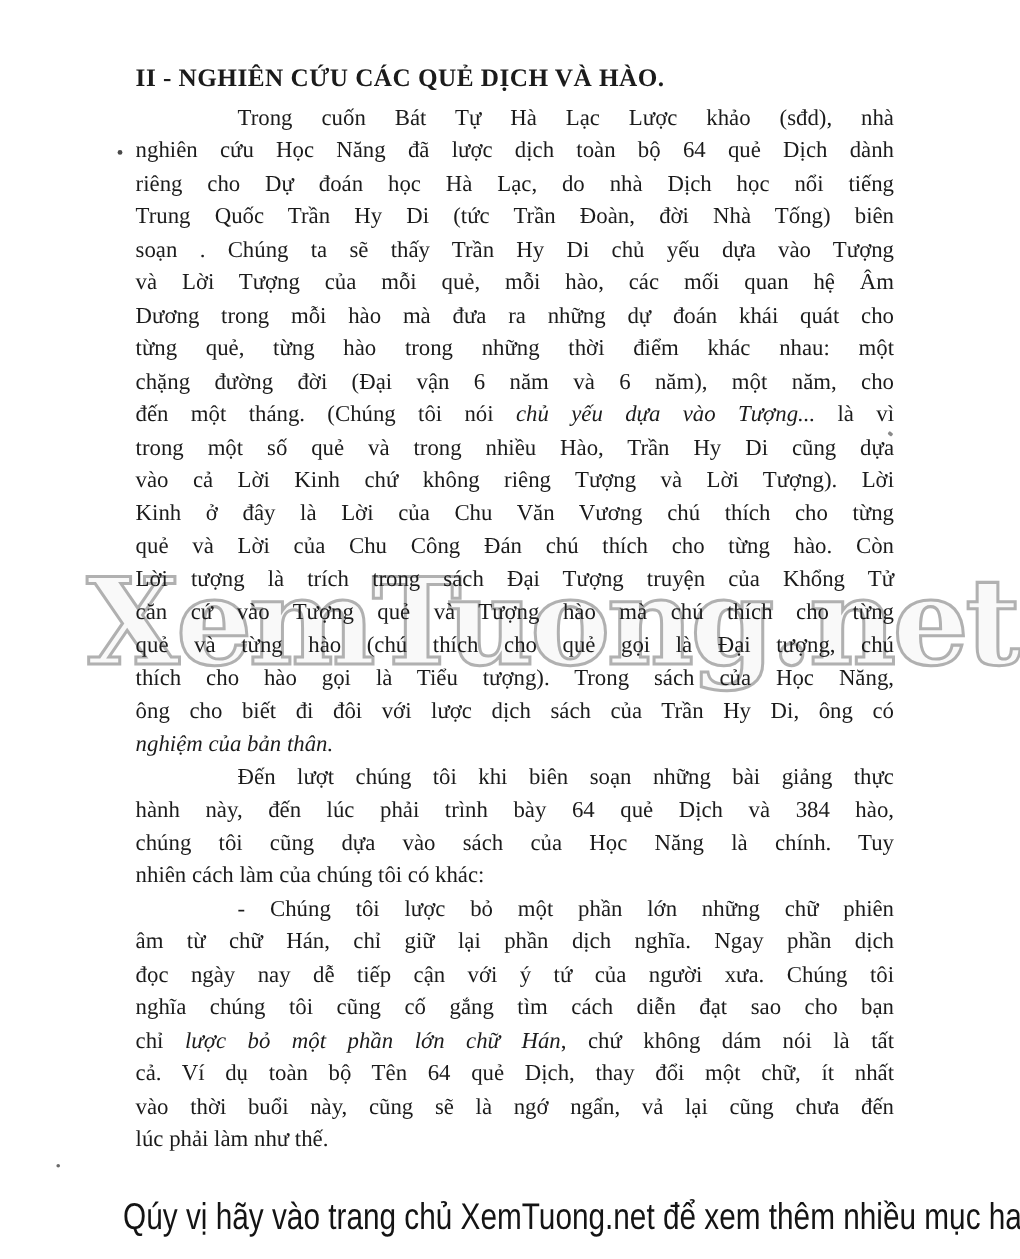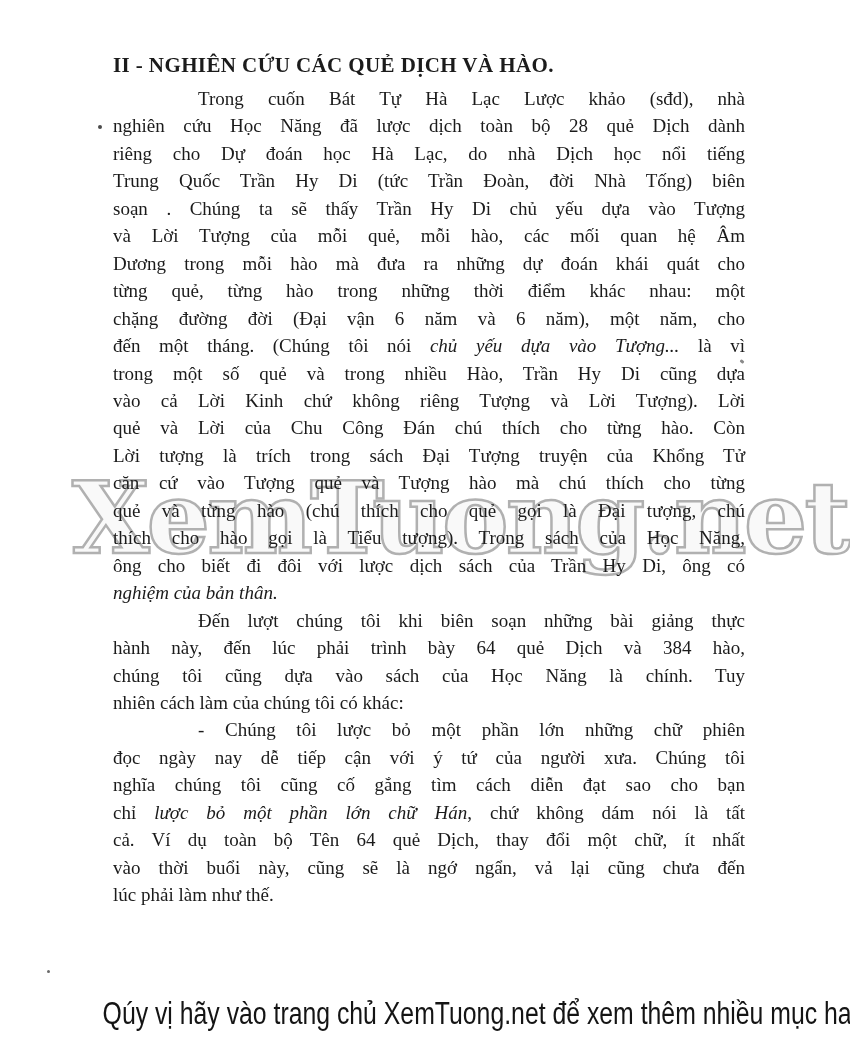--- a/index.html
+++ b/index.html
@@ -84,47 +84,49 @@
 
 <div class="page">
 
   <div class="watermark">XemTuong.net</div>
 
   <div class="content">
     <div class="heading">II - NGHIÊN CỨU CÁC QUẺ DỊCH VÀ HÀO.</div>
     <div id="paragraphs">
         <div class="para">
           <div class="line indent"><span>Trong cuốn Bát Tự Hà Lạc Lược khảo (sđd), nhà</span></div>
-          <div class="line"><span>nghiên cứu Học Năng đã lược dịch toàn bộ 28 quẻ Dịch dành</span></div>
+          <div class="line"><span>nghiên cứu Học Năng đã lược dịch toàn bộ 64 quẻ Dịch dành</span></div>
           <div class="line"><span>riêng cho Dự đoán học Hà Lạc, do nhà Dịch học nổi tiếng</span></div>
           <div class="line"><span>Trung Quốc Trần Hy Di (tức Trần Đoàn, đời Nhà Tống) biên</span></div>
           <div class="line"><span>soạn . Chúng ta sẽ thấy Trần Hy Di chủ yếu dựa vào Tượng</span></div>
           <div class="line"><span>và Lời Tượng của mỗi quẻ, mỗi hào, các mối quan hệ Âm</span></div>
           <div class="line"><span>Dương trong mỗi hào mà đưa ra những dự đoán khái quát cho</span></div>
           <div class="line"><span>từng quẻ, từng hào trong những thời điểm khác nhau: một</span></div>
           <div class="line"><span>chặng đường đời (Đại vận 6 năm và 6 năm), một năm, cho</span></div>
           <div class="line"><span>đến một tháng. (Chúng tôi nói </span><span class="seg-italic">chủ yếu dựa vào Tượng...</span><span> là vì</span></div>
           <div class="line"><span>trong một số quẻ và trong nhiều Hào, Trần Hy Di cũng dựa</span></div>
           <div class="line"><span>vào cả Lời Kinh chứ không riêng Tượng và Lời Tượng). Lời</span></div>
+          <div class="line"><span>Kinh ở đây là Lời của Chu Văn Vương chú thích cho từng</span></div>
           <div class="line"><span>quẻ và Lời của Chu Công Đán chú thích cho từng hào. Còn</span></div>
           <div class="line"><span>Lời tượng là trích trong sách Đại Tượng truyện của Khổng Tử</span></div>
           <div class="line"><span>căn cứ vào Tượng quẻ và Tượng hào mà chú thích cho từng</span></div>
           <div class="line"><span>quẻ và từng hào (chú thích cho quẻ gọi là Đại tượng, chú</span></div>
           <div class="line"><span>thích cho hào gọi là Tiểu tượng). Trong sách của Học Năng,</span></div>
           <div class="line"><span>ông cho biết đi đôi với lược dịch sách của Trần Hy Di, ông có</span></div>
           <div class="line last"><span class="seg-italic">nghiệm của bản thân.</span></div>
         </div>
         <div class="para">
           <div class="line indent"><span>Đến lượt chúng tôi khi biên soạn những bài giảng thực</span></div>
           <div class="line"><span>hành này, đến lúc phải trình bày 64 quẻ Dịch và 384 hào,</span></div>
           <div class="line"><span>chúng tôi cũng dựa vào sách của Học Năng là chính. Tuy</span></div>
           <div class="line last"><span>nhiên cách làm của chúng tôi có khác:</span></div>
         </div>
         <div class="para">
           <div class="line indent"><span>- Chúng tôi lược bỏ một phần lớn những chữ phiên</span></div>
+          <div class="line"><span>âm từ chữ Hán, chỉ giữ lại phần dịch nghĩa. Ngay phần dịch</span></div>
           <div class="line"><span>đọc ngày nay dễ tiếp cận với ý tứ của người xưa. Chúng tôi</span></div>
           <div class="line"><span>nghĩa chúng tôi cũng cố gắng tìm cách diễn đạt sao cho bạn</span></div>
           <div class="line"><span>chỉ </span><span class="seg-italic">lược bỏ một phần lớn chữ Hán</span><span>, chứ không dám nói là tất</span></div>
           <div class="line"><span>cả. Ví dụ toàn bộ Tên 64 quẻ Dịch, thay đổi một chữ, ít nhất</span></div>
           <div class="line"><span>vào thời buổi này, cũng sẽ là ngớ ngẩn, vả lại cũng chưa đến</span></div>
           <div class="line last"><span>lúc phải làm như thế.</span></div>
         </div>
       </div>
   </div>
 

